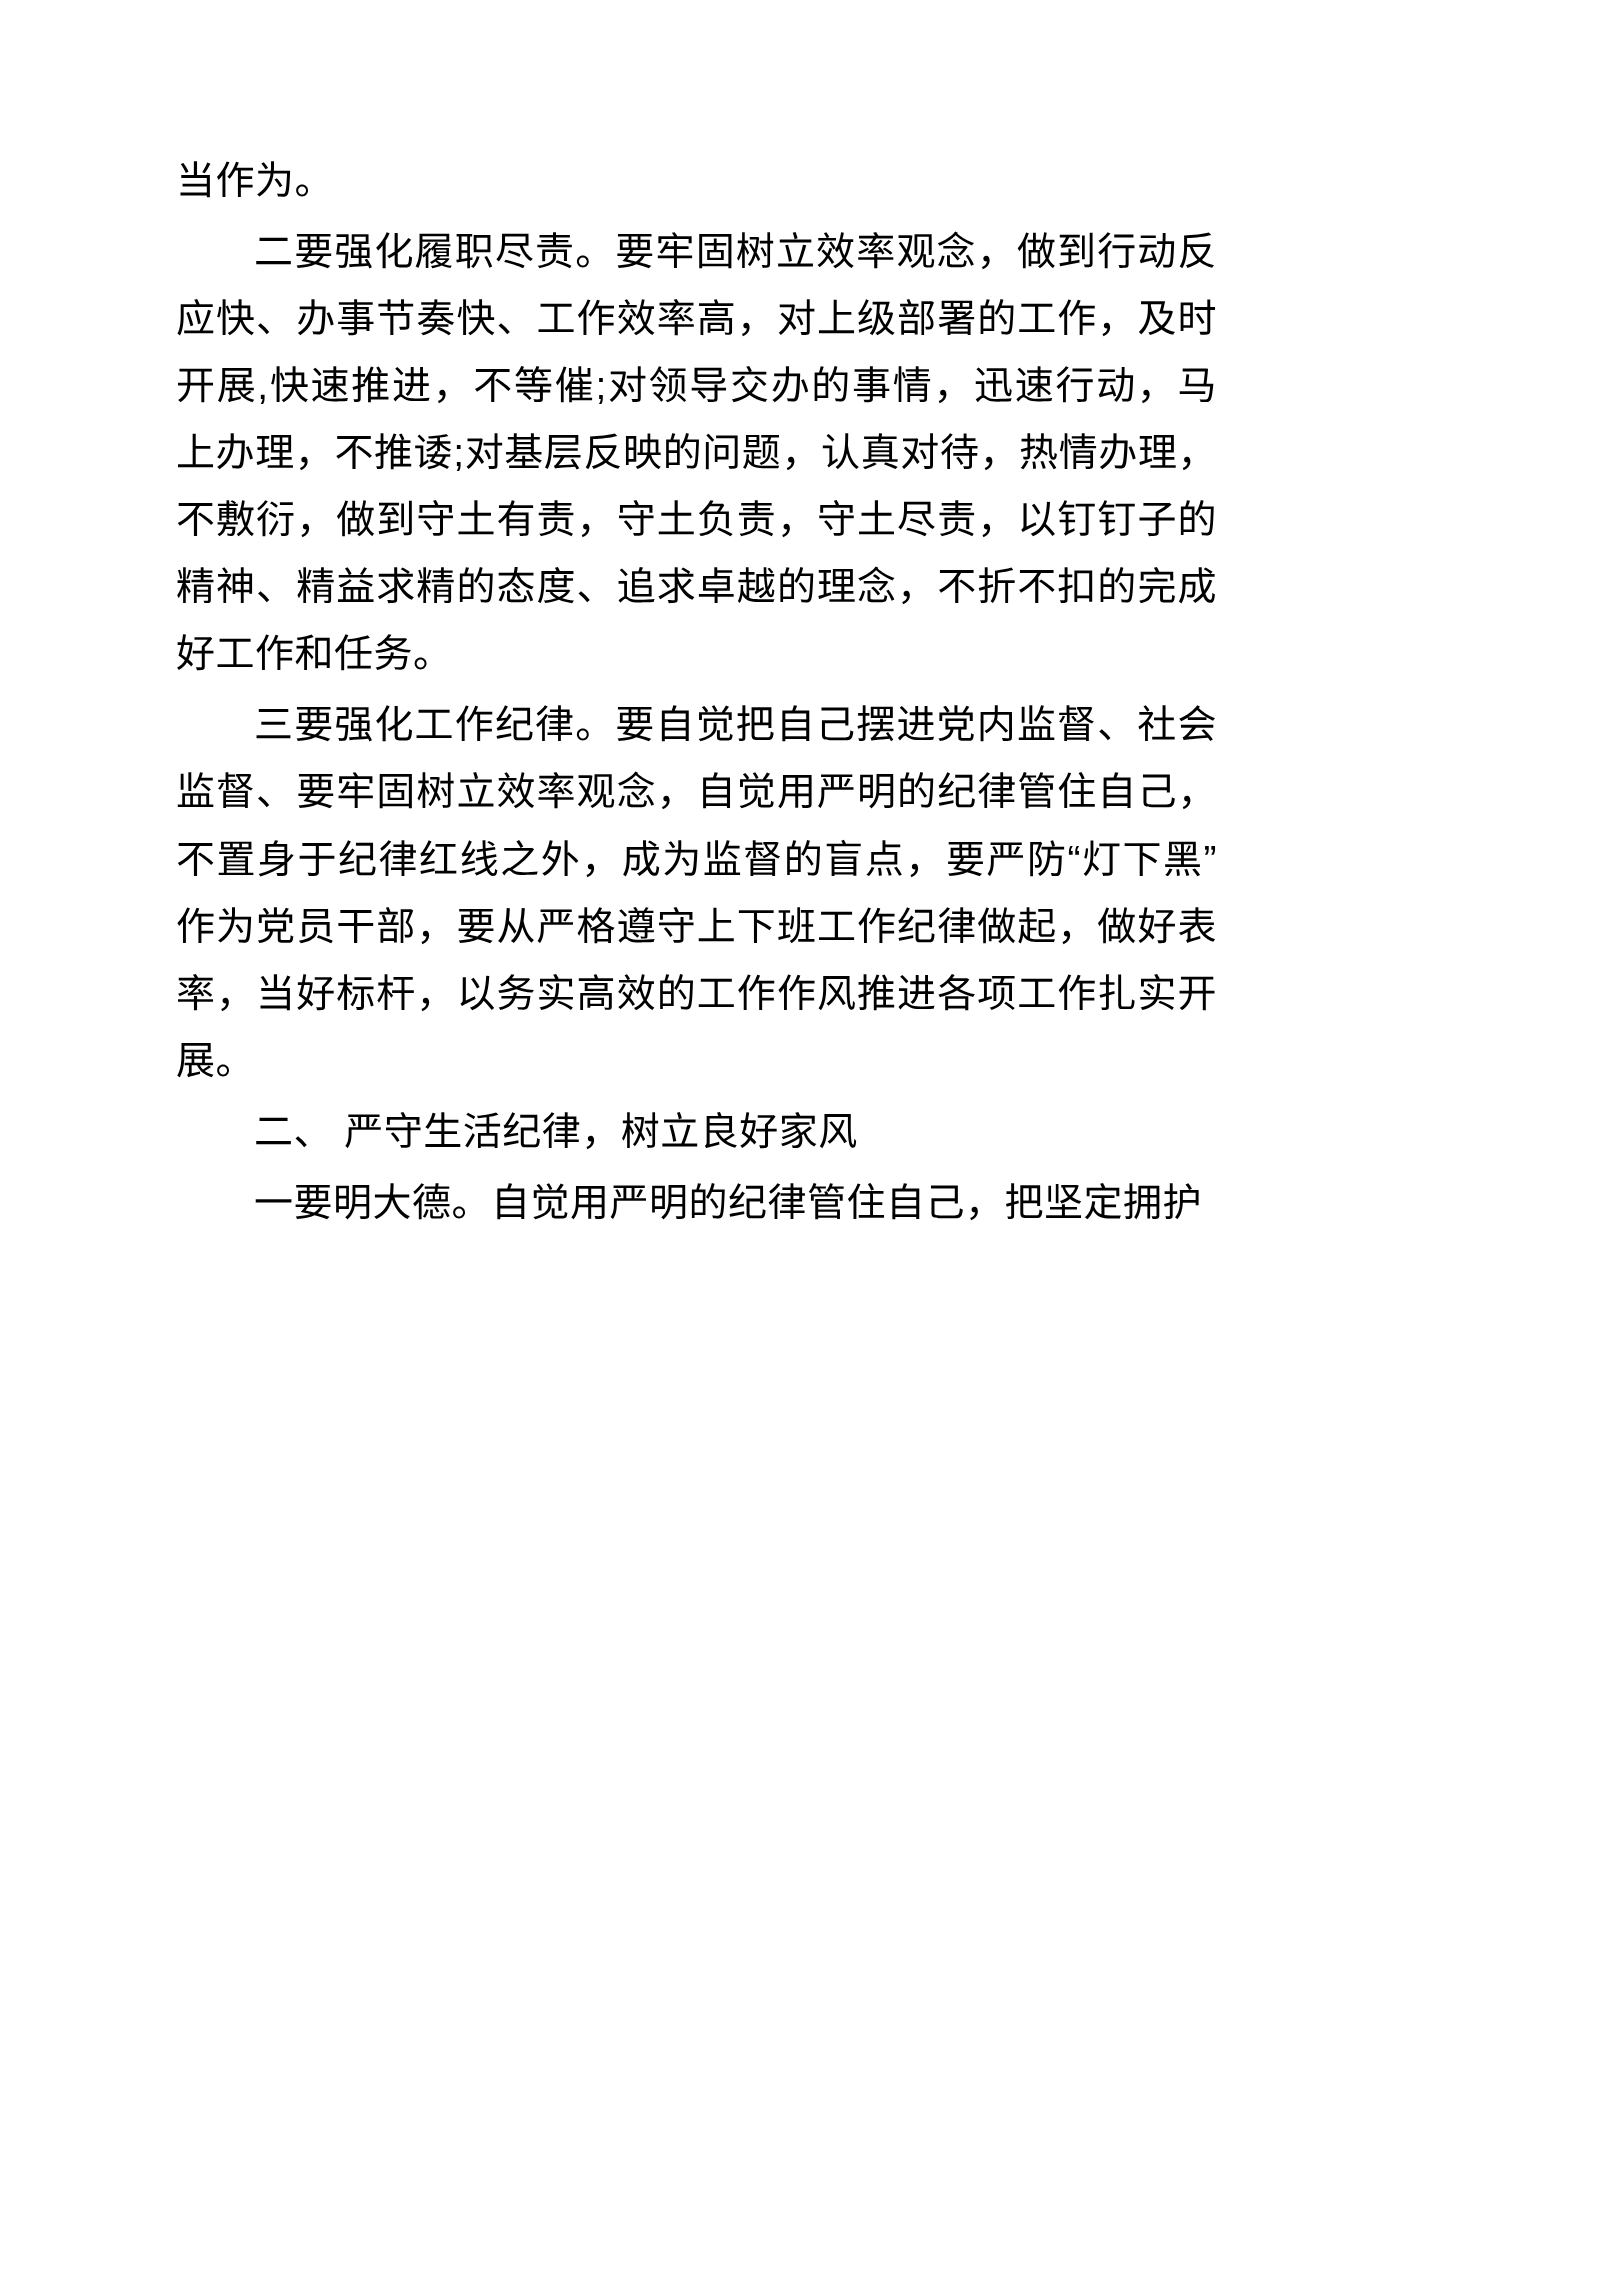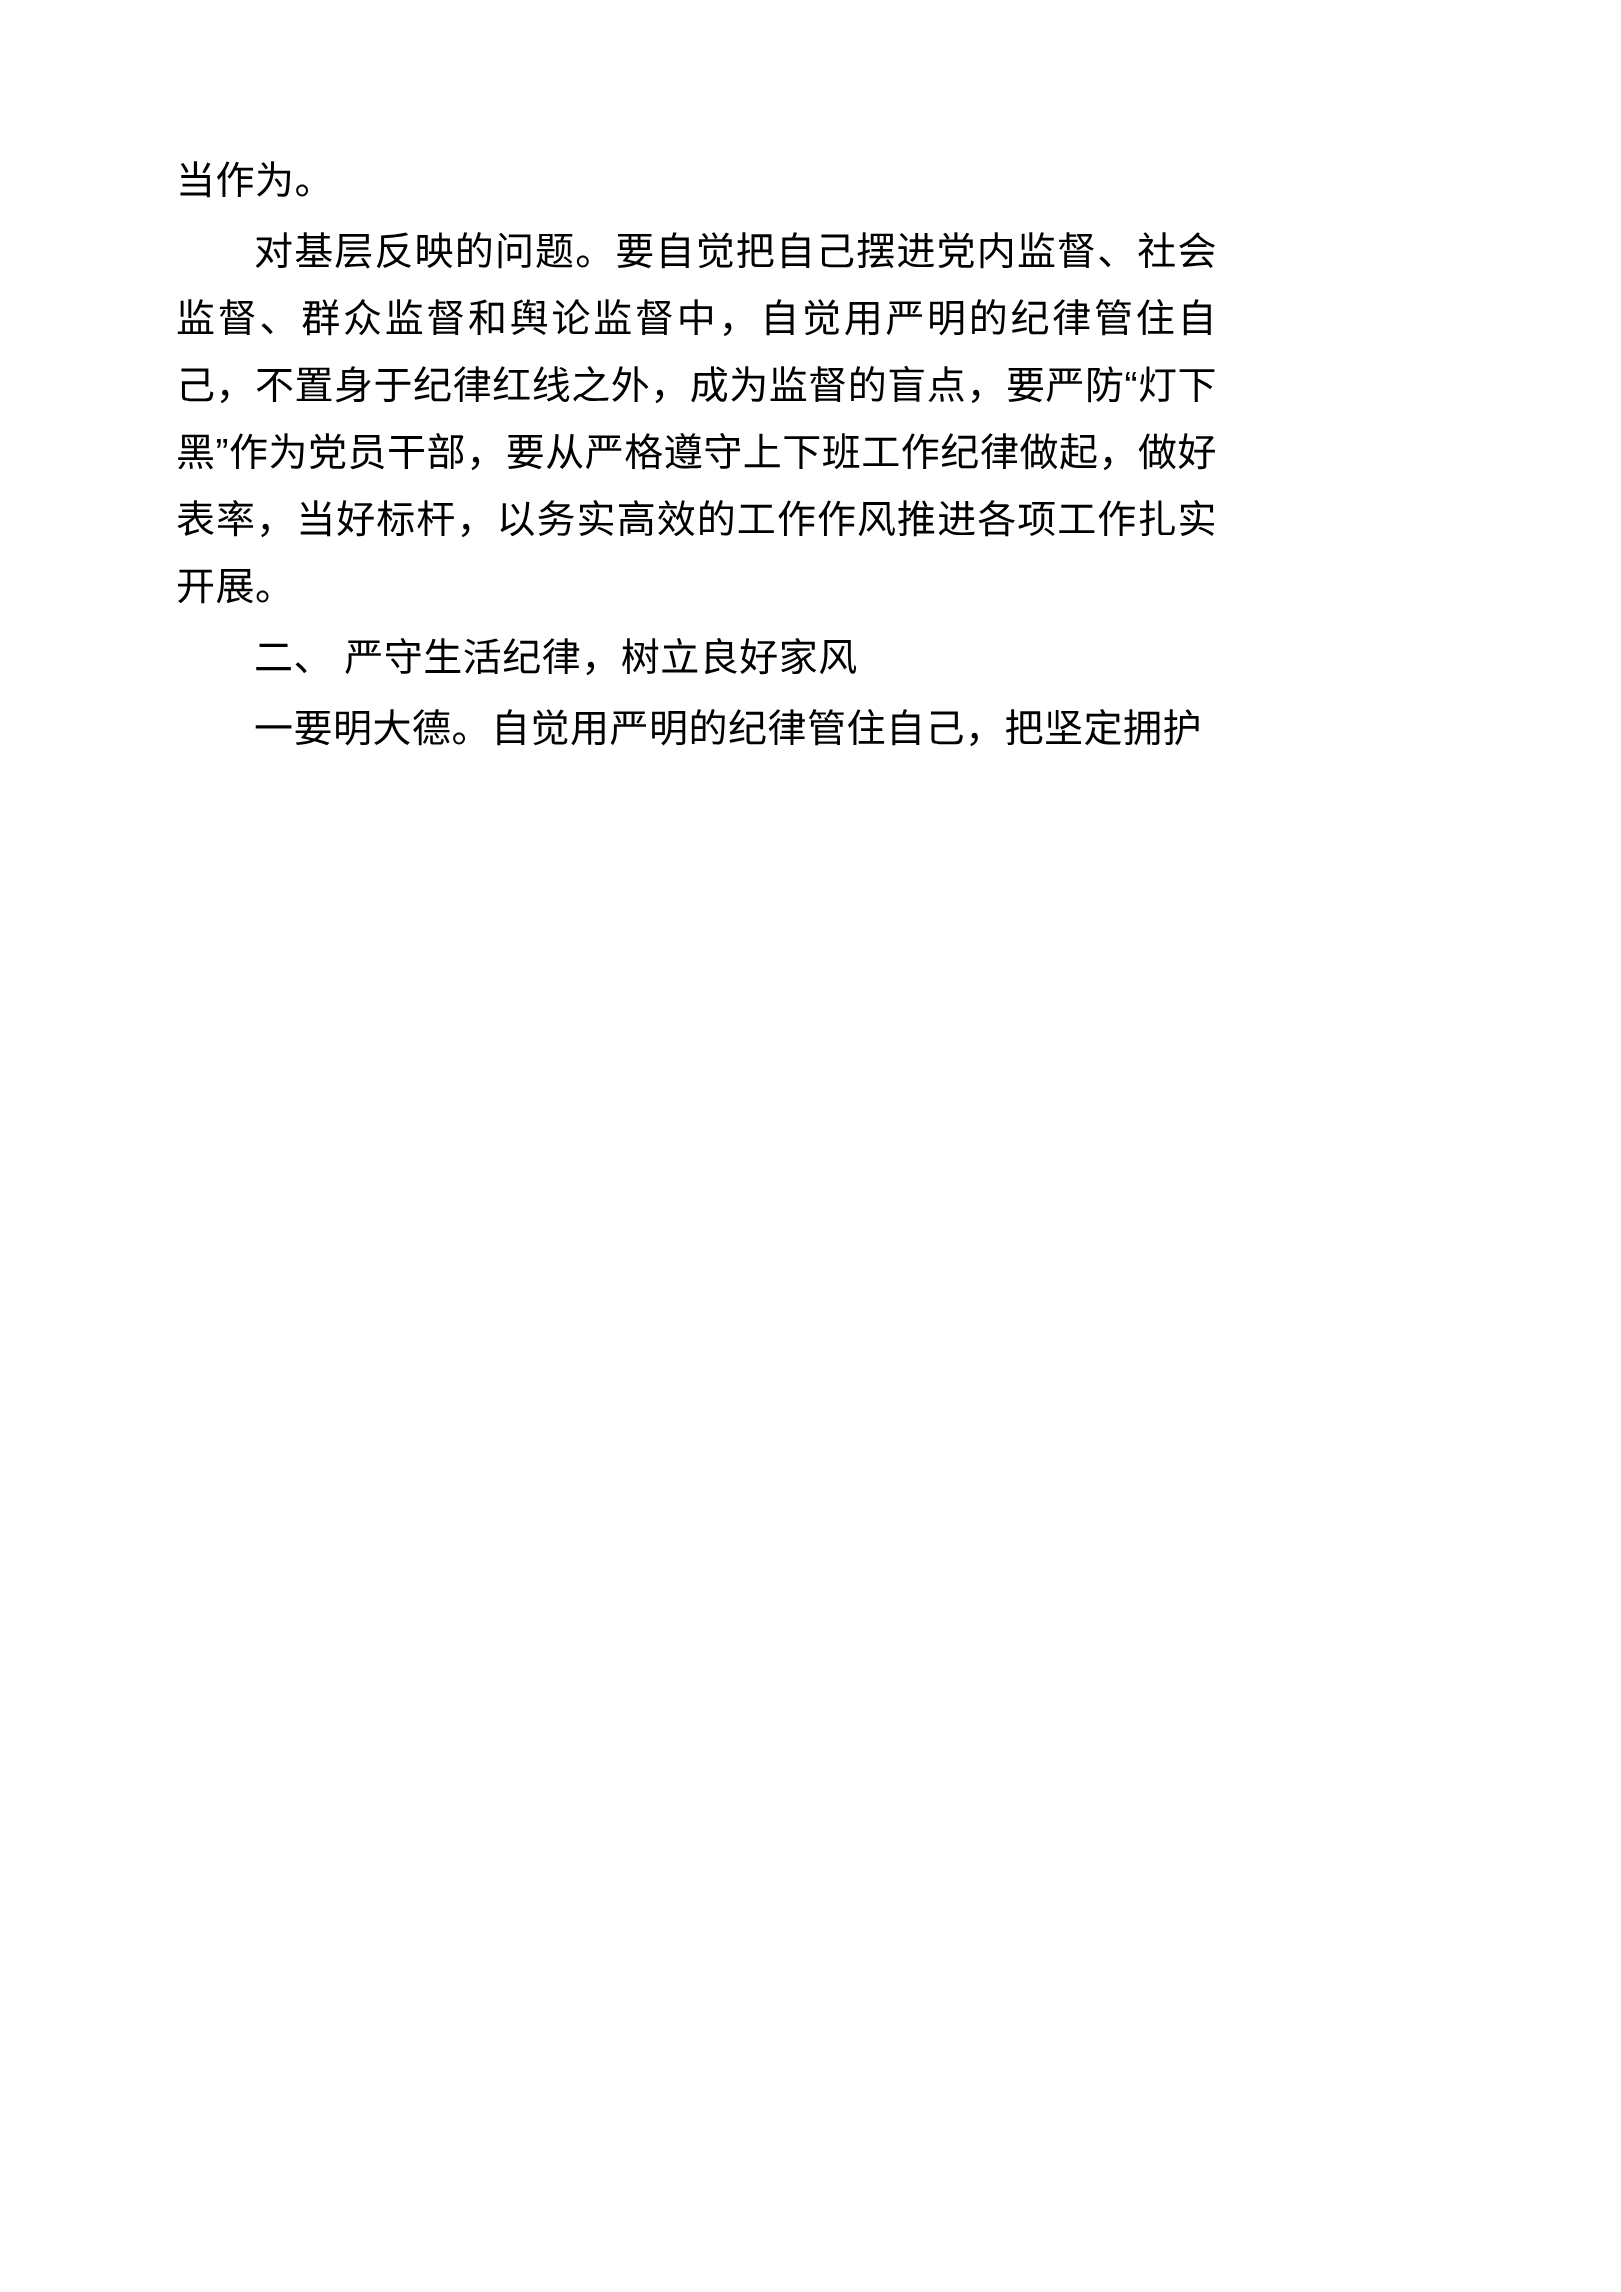--- a/index.html
+++ b/index.html
@@ -37,18 +37,19 @@
   p.para.noindent {
     text-indent: 0;
   }
 </style>
 </head>
 <body>
 
 <div class="page">
   <div class="doc-body">
     <p class="para noindent">当作为。</p>
-    <p class="para">对基层反映的问题。要自觉把自己摆进党内监督、社会监督、群众监督和舆论监督中，自觉用严明的纪律管住自己，不置身于纪律红线之外，成为监督的盲点，要严防“灯下黑”作为党员干部，要从严格遵守上下班工作纪律做起，做好表率，当好标杆，以务实高效的工作作风推进各项工作扎实开展。</p>
+    <p class="para">二要强化履职尽责。要牢固树立效率观念，做到行动反应快、办事节奏快、工作效率高，对上级部署的工作，及时开展,快速推进，不等催;对领导交办的事情，迅速行动，马上办理，不推诿;对基层反映的问题，认真对待，热情办理，不敷衍，做到守土有责，守土负责，守土尽责，以钉钉子的精神、精益求精的态度、追求卓越的理念，不折不扣的完成好工作和任务。</p>
+    <p class="para">三要强化工作纪律。要自觉把自己摆进党内监督、社会监督、要牢固树立效率观念，自觉用严明的纪律管住自己，不置身于纪律红线之外，成为监督的盲点，要严防“灯下黑”作为党员干部，要从严格遵守上下班工作纪律做起，做好表率，当好标杆，以务实高效的工作作风推进各项工作扎实开展。</p>
     <p class="para">二、 严守生活纪律，树立良好家风</p>
     <p class="para">一要明大德。自觉用严明的纪律管住自己，把坚定拥护</p>
   </div>
 </div>
 
 
 </body></html>

